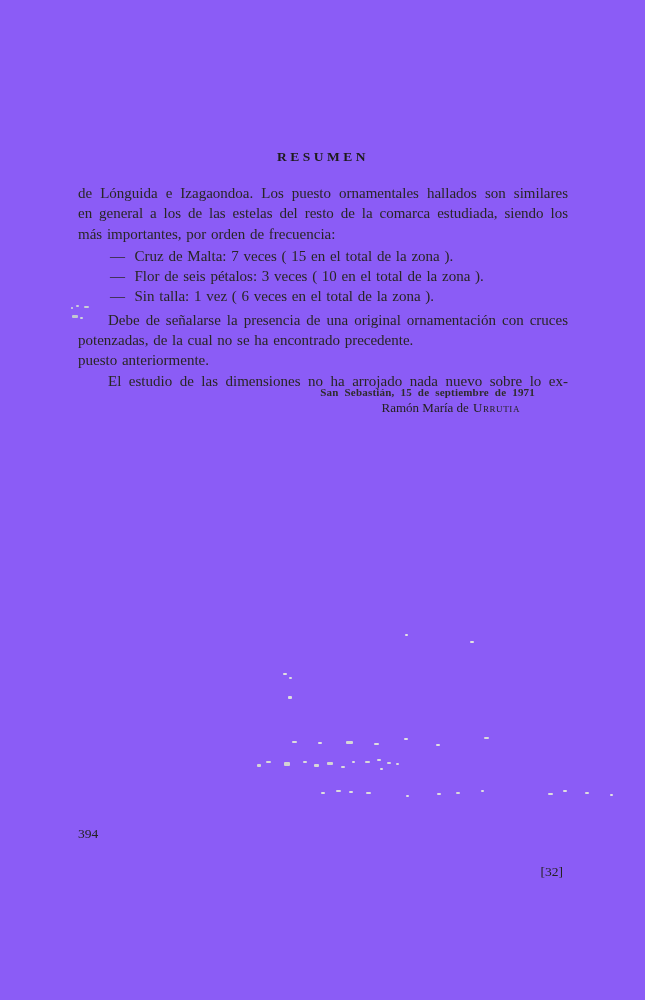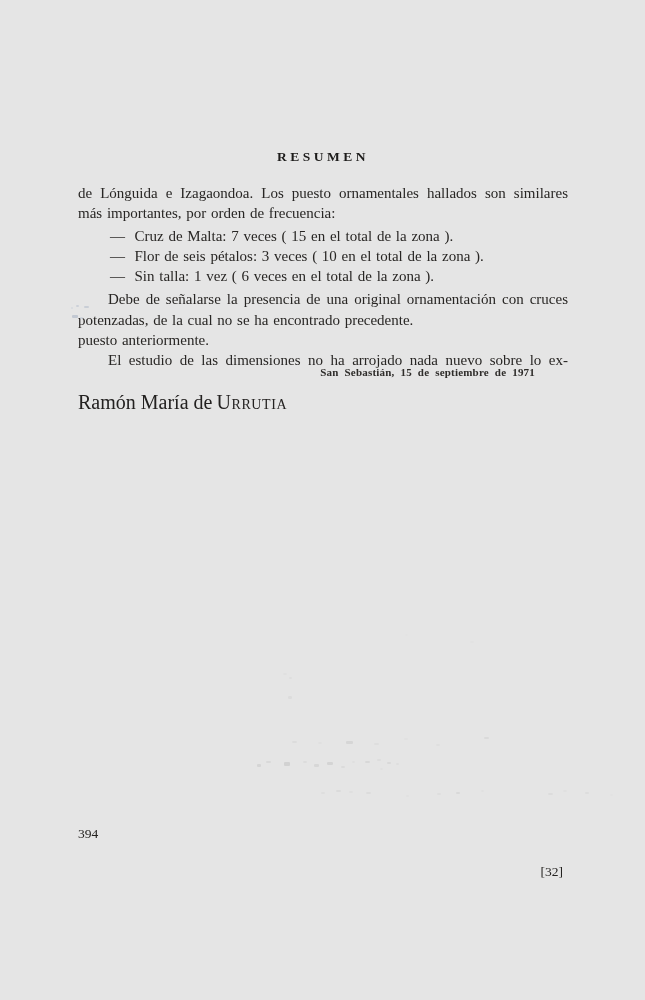--- a/index.html
+++ b/index.html
@@ -1,19 +1,19 @@
 <!DOCTYPE html>
 <html><head>
 <meta charset="utf-8">
 <style>
   html,body{margin:0;padding:0;background:#ffffff;}
   .page{
     position:relative;
     width:645px;height:1000px;
-    background:#e5e5e5;
+    background:#8b5cf6;
     overflow:hidden;
     font-family:"Liberation Serif", serif;
     color:#282624;
   }
   .content{
     position:absolute;
     left:78px;top:149px;width:490px;
   }
   .heading{
     text-align:center;
@@ -46,22 +46,22 @@
     font-size:11px;
     font-weight:700;
     letter-spacing:0.2px;
     word-spacing:3px;
     color:#2e2c2a;
     text-align:right;
     padding-right:33px;
     line-height:14px;
   }
   .signature{
-    margin-top:14px;
-    font-size:20px;
+    font-size:13px;
+    text-align:right;
     padding-right:48px;
     line-height:18px;
     color:#232120;
   }
   .signature .sc{
     font-variant:small-caps;
     letter-spacing:0.6px;
     margin-left:4px;
   }
   .folio{
@@ -77,20 +77,21 @@
 <body>
 
 <div class="page">
 
   <div class="content">
 
     <div class="heading">RESUMEN</div>
 
     <div class="para">
       <span class="line">de Lónguida e Izagaondoa. Los puesto ornamentales hallados son similares</span>
+      <span class="line">en general a los de las estelas del resto de la comarca estudiada, siendo los</span>
       <span class="line last">más importantes, por orden de frecuencia:</span>
     </div>
 
     <div class="list">
       <span class="line">—  Cruz de Malta: 7 veces ( 15 en el total de la zona ).</span>
       <span class="line">—  Flor de seis pétalos: 3 veces ( 10 en el total de la zona ).</span>
       <span class="line">—  Sin talla: 1 vez ( 6 veces en el total de la zona ).</span>
     </div>
 
     <div class="para">

